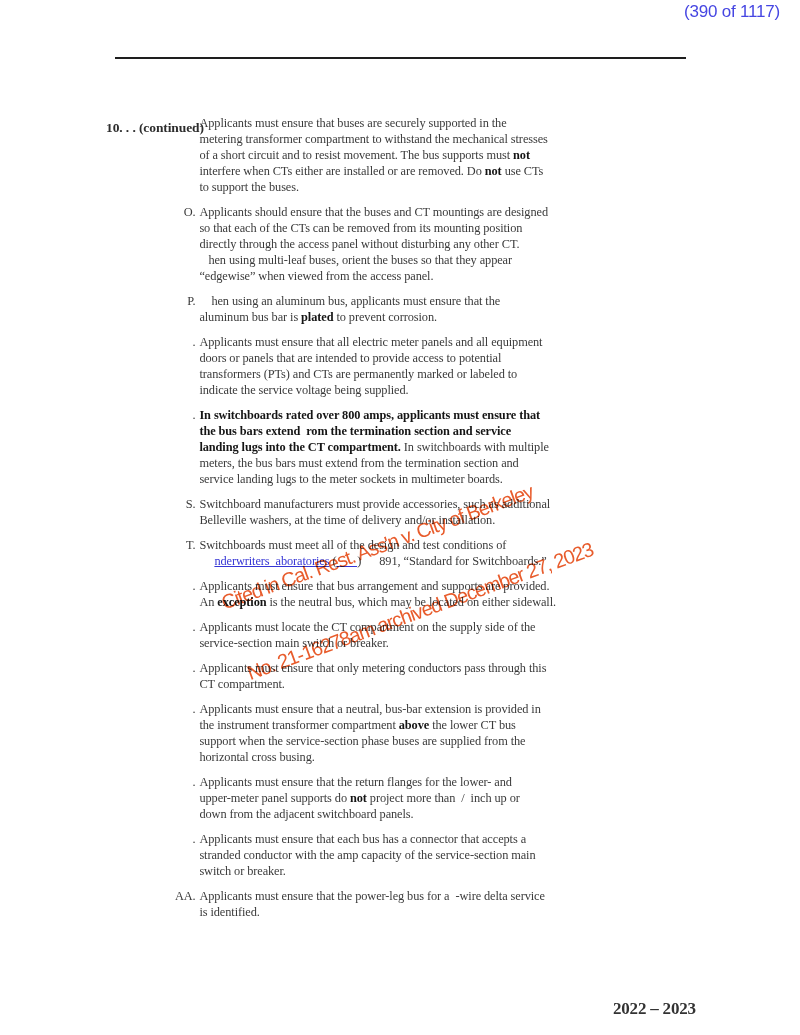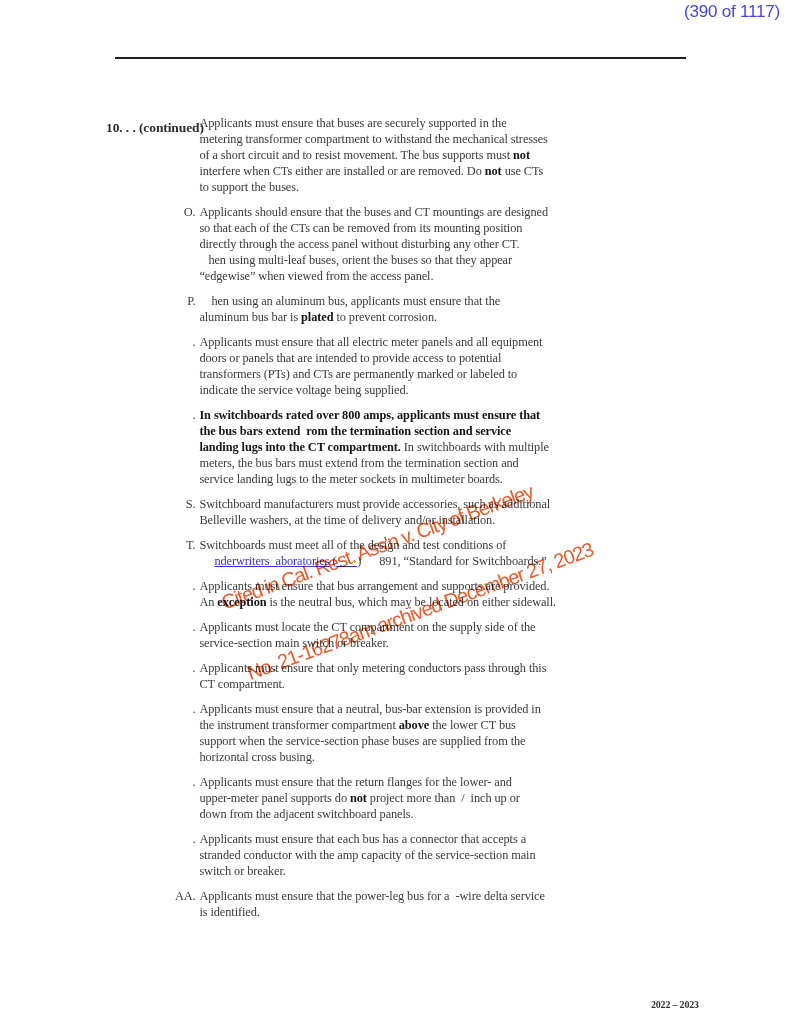--- a/index.html
+++ b/index.html
@@ -27,21 +27,21 @@
   .b{font-weight:bold;color:#151515;}
   .l{color:var(--link-blue,#3535d5);text-decoration:underline;cursor:pointer;}
   .blank{display:inline-block;width:22px;height:12px;border-bottom:1.4px solid var(--link-blue,#3535d5);vertical-align:-2px;}
   .watermark{
     position:absolute;left:201px;top:545px;transform:rotate(-20deg);transform-origin:0 0;
     color:var(--wm-orange,#e85c2c);font-family:"Liberation Sans",sans-serif;
     font-size:20px;line-height:25px;letter-spacing:-1.1px;white-space:pre;
     mix-blend-mode:multiply;pointer-events:none;
   }
   .footer-page{position:absolute;left:386px;top:1038px;font-size:13px;font-weight:bold;color:#8b5cf6;}
-  .footer-edition{position:absolute;left:613px;top:999px;font-size:10px;font-weight:bold;color:#333;letter-spacing:-0.2px;margin-left:38px;}
+  .footer-edition{position:absolute;left:613px;top:999px;font-size:17px;font-weight:bold;color:#333;letter-spacing:-0.2px;}
 </style>
 </head>
 <body>
 
 <div class="page">
 
   <div class="stamp page-count">(390 of 1117)</div>
 
   <div class="rule"></div>
 

